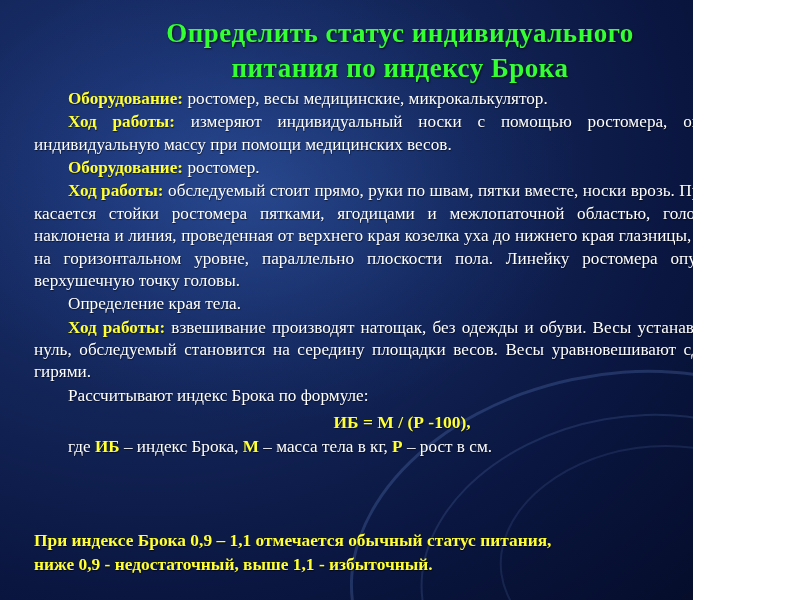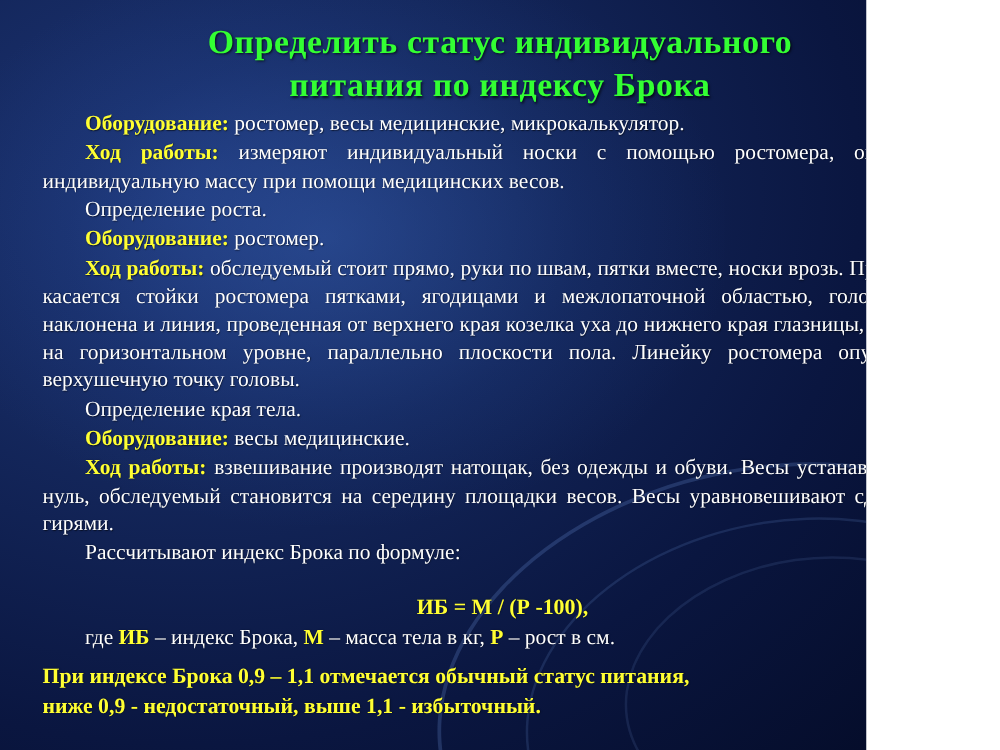--- a/index.html
+++ b/index.html
@@ -85,21 +85,21 @@
     text-align: justify;
     text-indent: 34px;
     text-shadow: 0.5px 0.5px 1px rgba(0,0,0,0.6);
   }
   .lbl {
     color: #ffff33;
     font-weight: bold;
     margin-top: 40px;
   }
   .formula {
-    margin: 20px 0 2px 0;
+    margin: 4px 0 2px 0;
     text-align: center;
     text-indent: 0;
     font-weight: bold;
     color: #ffff33;
     font-size: 17.5px;
     font-family: "Liberation Serif", serif;
     text-shadow: 0.5px 0.5px 1px rgba(0,0,0,0.6);
   }
   .conclusion {
     position: absolute;
@@ -132,39 +132,33 @@
   <div class="body">
 
     <p class="para">
       <span class="lbl">Оборудование:</span><span> ростомер, весы медицинские, микрокалькулятор.</span>
     </p>
 
     <p class="para">
       <span class="lbl">Ход работы:</span><span> измеряют индивидуальный носки с помощью ростомера, определяют индивидуальную массу при помощи медицинских весов.</span>
     </p>
 
-    <p class="para">
-      <span>Определение роста.</span>
-    </p>
 
     <p class="para">
       <span class="lbl">Оборудование:</span><span> ростомер.</span>
     </p>
 
     <p class="para">
       <span class="lbl">Ход работы:</span><span>  обследуемый стоит прямо, руки по швам, пятки вместе, носки врозь. При этом он касается стойки ростомера пятками, ягодицами и межлопаточной областью, голова  слегка наклонена и линия, проведенная от верхнего края козелка уха до нижнего края глазницы, находится на горизонтальном уровне, параллельно плоскости пола. Линейку ростомера опускают на верхушечную точку головы.</span>
     </p>
 
     <p class="para">
       <span>Определение края тела.</span>
     </p>
 
-    <p class="para">
-      <span class="lbl">Оборудование:</span><span> весы медицинские.</span>
-    </p>
 
     <p class="para">
       <span class="lbl">Ход работы:</span><span> взвешивание производят натощак, без одежды и обуви. Весы устанавливают на нуль, обследуемый становится на середину площадки весов. Весы уравновешивают сдвижными гирями.</span>
     </p>
 
     <p class="para">
       <span>Рассчитывают индекс Брока по формуле:</span>
     </p>
 
     <p class="formula">ИБ = М / (Р -100),</p>

